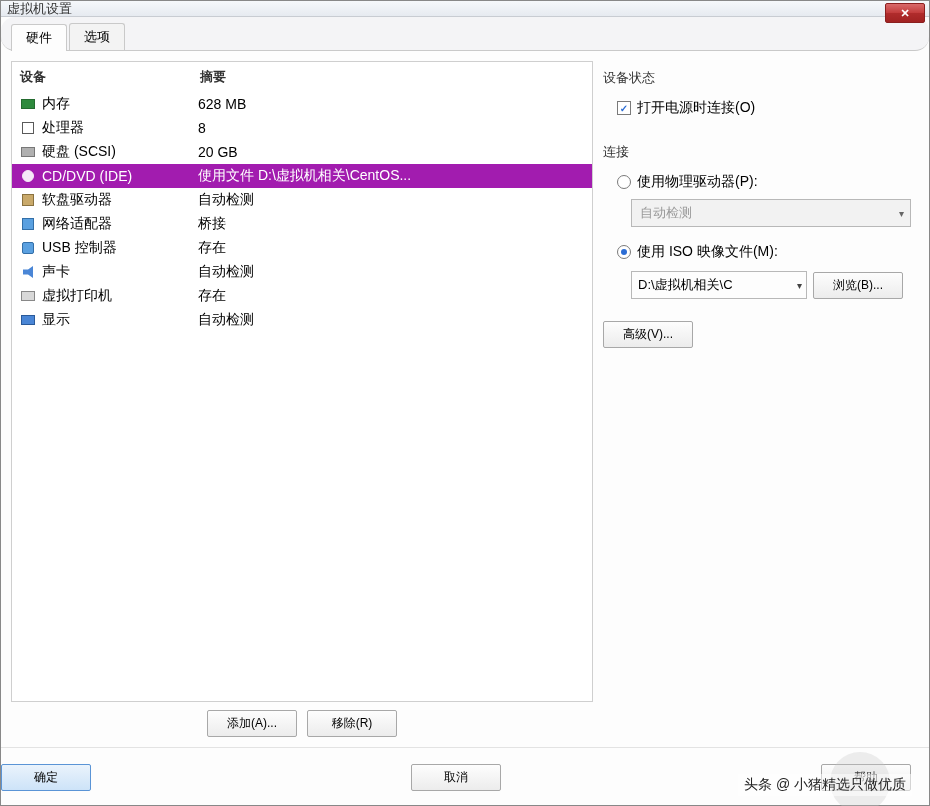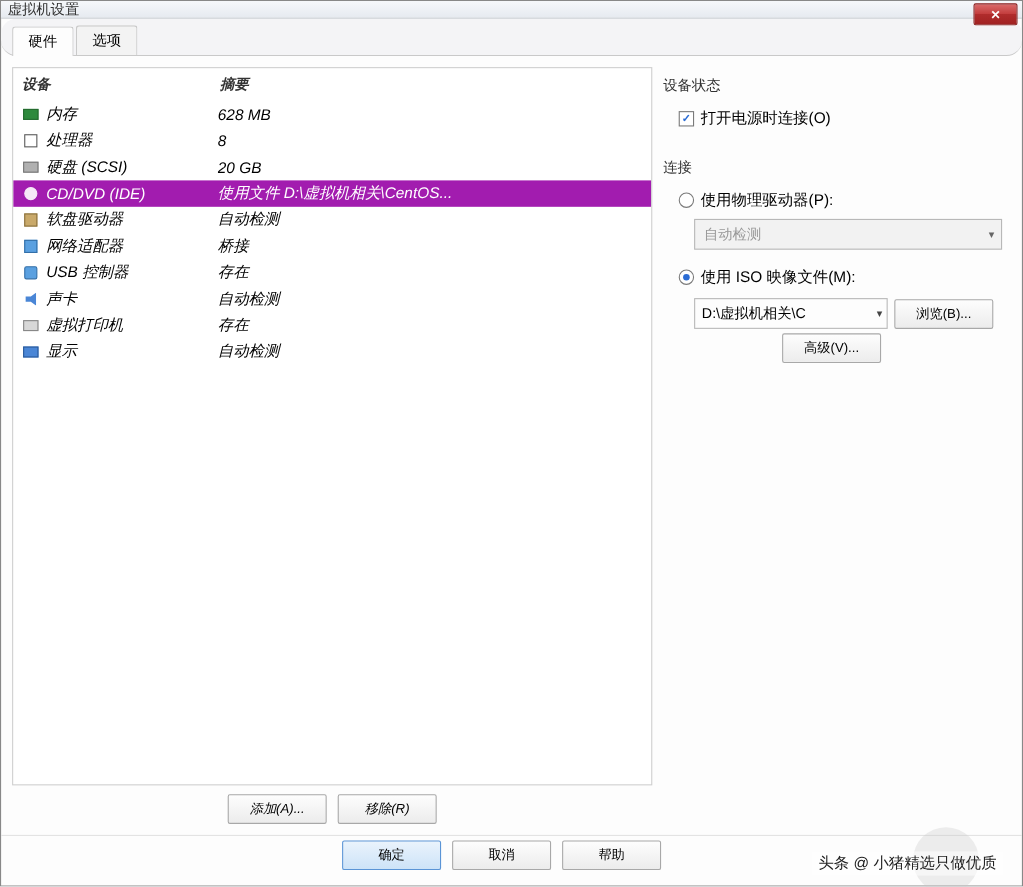--- a/index.html
+++ b/index.html
@@ -68,21 +68,20 @@
     .body {
       flex: 1;
       display: flex;
       padding: 10px 10px 4px 10px;
       gap: 8px;
     }
     .left-pane {
       width: 606px;
       display: flex;
       flex-direction: column;
-      font-style: italic;
     }
     .device-list {
       border: 1px solid #cfcfcf;
       flex: 1;
       background: #fff;
       overflow: hidden;
     }
     .device-header {
       display: flex;
       padding: 6px 8px 6px 8px;
@@ -187,28 +186,29 @@
       font-size: 13px;
       white-space: nowrap; overflow: hidden; text-overflow: ellipsis;
       position: relative;
       cursor: pointer;
     }
     .iso-input .caret {
       position: absolute; right: 4px; top: 50%; transform: translateY(-50%);
       font-size: 10px; color: #444;
     }
     .advanced-row {
-      display: flex; justify-content: center;
+      display: flex; justify-content: flex-start;
+      margin-top: 18px;
       padding-right: 4px;
     }
     .footer {
       display: flex;
-      justify-content: center;
+      justify-content: space-between;
       gap: 10px;
-      padding: 4px 18px 14px 0;
+      padding: 16px 18px 14px 0;
       border-top: 1px solid #e3e3e3;
     }
     .watermark {
       position: absolute;
       right: 18px;
       bottom: 10px;
       display: flex;
       align-items: center;
       gap: 6px;
       font-size: 14px;

